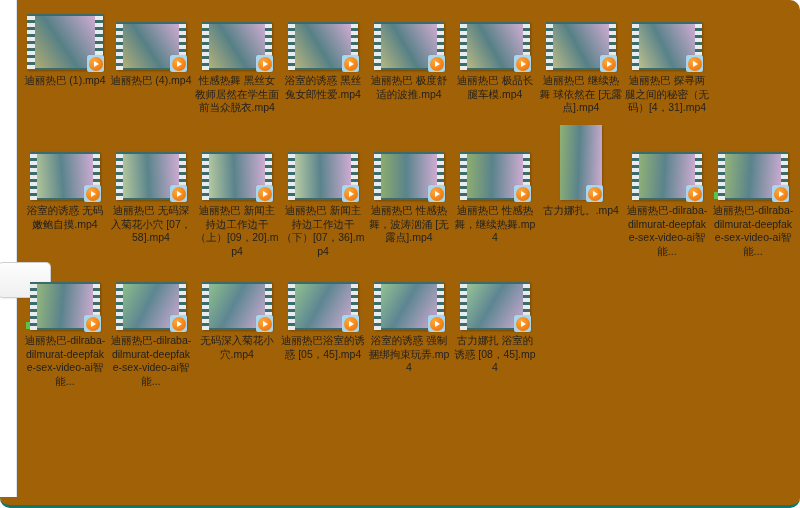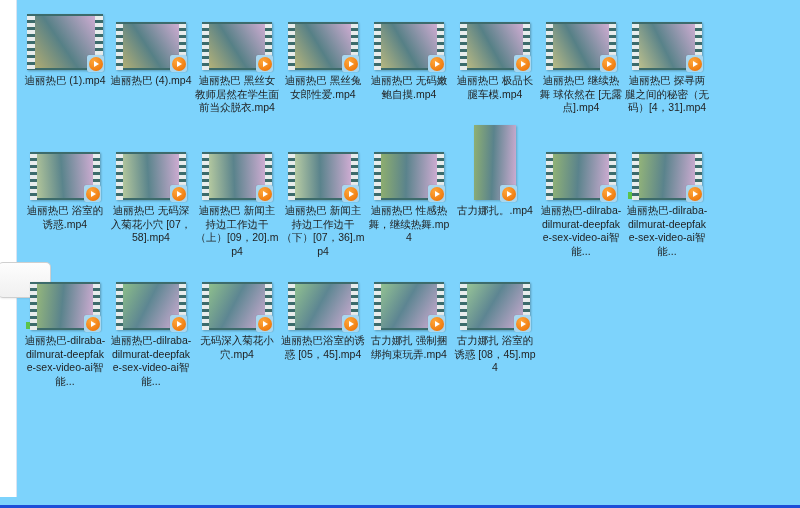--- a/index.html
+++ b/index.html
@@ -6,23 +6,24 @@
   body{
     width:800px;height:508px;
     background:#fbfcfd;
     font-family:"Liberation Sans","DejaVu Sans",sans-serif;
     overflow:hidden;
     position:relative;
   }
   
   #app-window{
     position:absolute;inset:0;
-    background:#7dd3fc;
-    border-bottom:3px solid #1d4ed8;
+    background:#a16207;
+    border-bottom:3px solid #0f766e;
     box-sizing:border-box;
+    border-radius:10px;
   }
   #left-rail{
     position:absolute;left:0;top:0;width:17px;height:497px;
     background:#ffffff;
     border-right:1px solid #d9e4f2;
     box-sizing:border-box;
   }
   #rail-handle{
     position:absolute;left:-2px;top:262px;
     width:52px;height:34px;
@@ -191,51 +192,51 @@
               <span class="sprockets left"></span>
               <span class="shot" style="background: linear-gradient(58deg, rgb(180, 178, 121) 0%, rgb(86, 128, 134) 45%, rgb(206, 172, 210) 100%) 0% 0% / cover;"></span>
               <span class="sprockets right"></span>
               <span class="play-badge">
                 <span class="disc">
                   <span class="tri"></span>
                 </span>
               </span>
             </div>
           </div>
-          <div class="file-label">迪丽热巴 黑丝女教师居然在学生面前当众脱衣.mp4</div>
+          <div class="file-label">性感热舞 黑丝女教师居然在学生面前当众脱衣.mp4</div>
         </div>
         <div class="file-tile">
           <div class="thumb-wrap">
             <div class="filmstrip">
               <span class="sprockets left"></span>
               <span class="shot" style="background: linear-gradient(59deg, rgb(182, 181, 124) 0%, rgb(86, 128, 134) 45%, rgb(206, 172, 210) 100%) 0% 0% / cover;"></span>
               <span class="sprockets right"></span>
               <span class="play-badge">
                 <span class="disc">
                   <span class="tri"></span>
                 </span>
               </span>
             </div>
           </div>
-          <div class="file-label">迪丽热巴 黑丝兔女郎性爱.mp4</div>
+          <div class="file-label">浴室的诱惑 黑丝兔女郎性爱.mp4</div>
         </div>
         <div class="file-tile">
           <div class="thumb-wrap">
             <div class="filmstrip">
               <span class="sprockets left"></span>
               <span class="shot" style="background: linear-gradient(60deg, rgb(183, 183, 128) 0%, rgb(86, 128, 134) 45%, rgb(206, 172, 210) 100%) 0% 0% / cover;"></span>
               <span class="sprockets right"></span>
               <span class="play-badge">
                 <span class="disc">
                   <span class="tri"></span>
                 </span>
               </span>
             </div>
           </div>
-          <div class="file-label">迪丽热巴 无码嫩鲍自摸.mp4</div>
+          <div class="file-label">迪丽热巴 极度舒适的波推.mp4</div>
         </div>
         <div class="file-tile">
           <div class="thumb-wrap">
             <div class="filmstrip">
               <span class="sprockets left"></span>
               <span class="shot" style="background: linear-gradient(61deg, rgb(184, 185, 131) 0%, rgb(86, 128, 134) 45%, rgb(206, 172, 210) 100%) 0% 0% / cover;"></span>
               <span class="sprockets right"></span>
               <span class="play-badge">
                 <span class="disc">
                   <span class="tri"></span>
@@ -283,21 +284,21 @@
               <span class="sprockets left"></span>
               <span class="shot" style="background: linear-gradient(86deg, rgb(179, 198, 154) 0%, rgb(90, 132, 140) 45%, rgb(206, 172, 210) 100%) 0% 0% / cover;"></span>
               <span class="sprockets right"></span>
               <span class="play-badge">
                 <span class="disc">
                   <span class="tri"></span>
                 </span>
               </span>
             </div>
           </div>
-          <div class="file-label">迪丽热巴 浴室的诱惑.mp4</div>
+          <div class="file-label">浴室的诱惑 无码嫩鲍自摸.mp4</div>
         </div>
         <div class="file-tile">
           <div class="thumb-wrap">
             <div class="filmstrip">
               <span class="sprockets left"></span>
               <span class="shot" style="background: linear-gradient(87deg, rgb(181, 200, 157) 0%, rgb(90, 132, 140) 45%, rgb(206, 172, 210) 100%) 0% 0% / cover;"></span>
               <span class="sprockets right"></span>
               <span class="play-badge">
                 <span class="disc">
                   <span class="tri"></span>
@@ -329,20 +330,35 @@
               <span class="shot" style="background: linear-gradient(89deg, rgb(184, 204, 164) 0%, rgb(90, 131, 140) 45%, rgb(206, 172, 210) 100%) 0% 0% / cover;"></span>
               <span class="sprockets right"></span>
               <span class="play-badge">
                 <span class="disc">
                   <span class="tri"></span>
                 </span>
               </span>
             </div>
           </div>
           <div class="file-label">迪丽热巴 新闻主持边工作边干（下）[07，36].mp4</div>
+        </div>
+        <div class="file-tile">
+          <div class="thumb-wrap">
+            <div class="filmstrip">
+              <span class="sprockets left"></span>
+              <span class="shot" style="background: linear-gradient(90deg, rgb(140, 172, 108) 0%, rgb(90, 131, 140) 45%, rgb(206, 172, 210) 100%) 0% 0% / cover;"></span>
+              <span class="sprockets right"></span>
+              <span class="play-badge">
+                <span class="disc">
+                  <span class="tri"></span>
+                </span>
+              </span>
+            </div>
+          </div>
+          <div class="file-label">迪丽热巴 性感热舞，波涛汹涌 [无露点].mp4</div>
         </div>
         <div class="file-tile">
           <div class="thumb-wrap">
             <div class="filmstrip">
               <span class="sprockets left"></span>
               <span class="shot" style="background: linear-gradient(91deg, rgb(142, 174, 111) 0%, rgb(90, 131, 140) 45%, rgb(206, 172, 210) 100%) 0% 0% / cover;"></span>
               <span class="sprockets right"></span>
               <span class="play-badge">
                 <span class="disc">
                   <span class="tri"></span>
@@ -464,21 +480,21 @@
               <span class="sprockets left"></span>
               <span class="shot" style="background: linear-gradient(120deg, rgb(147, 194, 147) 0%, rgb(93, 133, 146) 45%, rgb(207, 172, 210) 100%) 0% 0% / cover;"></span>
               <span class="sprockets right"></span>
               <span class="play-badge">
                 <span class="disc">
                   <span class="tri"></span>
                 </span>
               </span>
             </div>
           </div>
-          <div class="file-label">古力娜扎 强制捆绑拘束玩弄.mp4</div>
+          <div class="file-label">浴室的诱惑 强制捆绑拘束玩弄.mp4</div>
         </div>
         <div class="file-tile">
           <div class="thumb-wrap">
             <div class="filmstrip">
               <span class="sprockets left"></span>
               <span class="shot" style="background: linear-gradient(121deg, rgb(151, 196, 151) 0%, rgb(93, 133, 146) 45%, rgb(207, 172, 210) 100%) 0% 0% / cover;"></span>
               <span class="sprockets right"></span>
               <span class="play-badge">
                 <span class="disc">
                   <span class="tri"></span>

